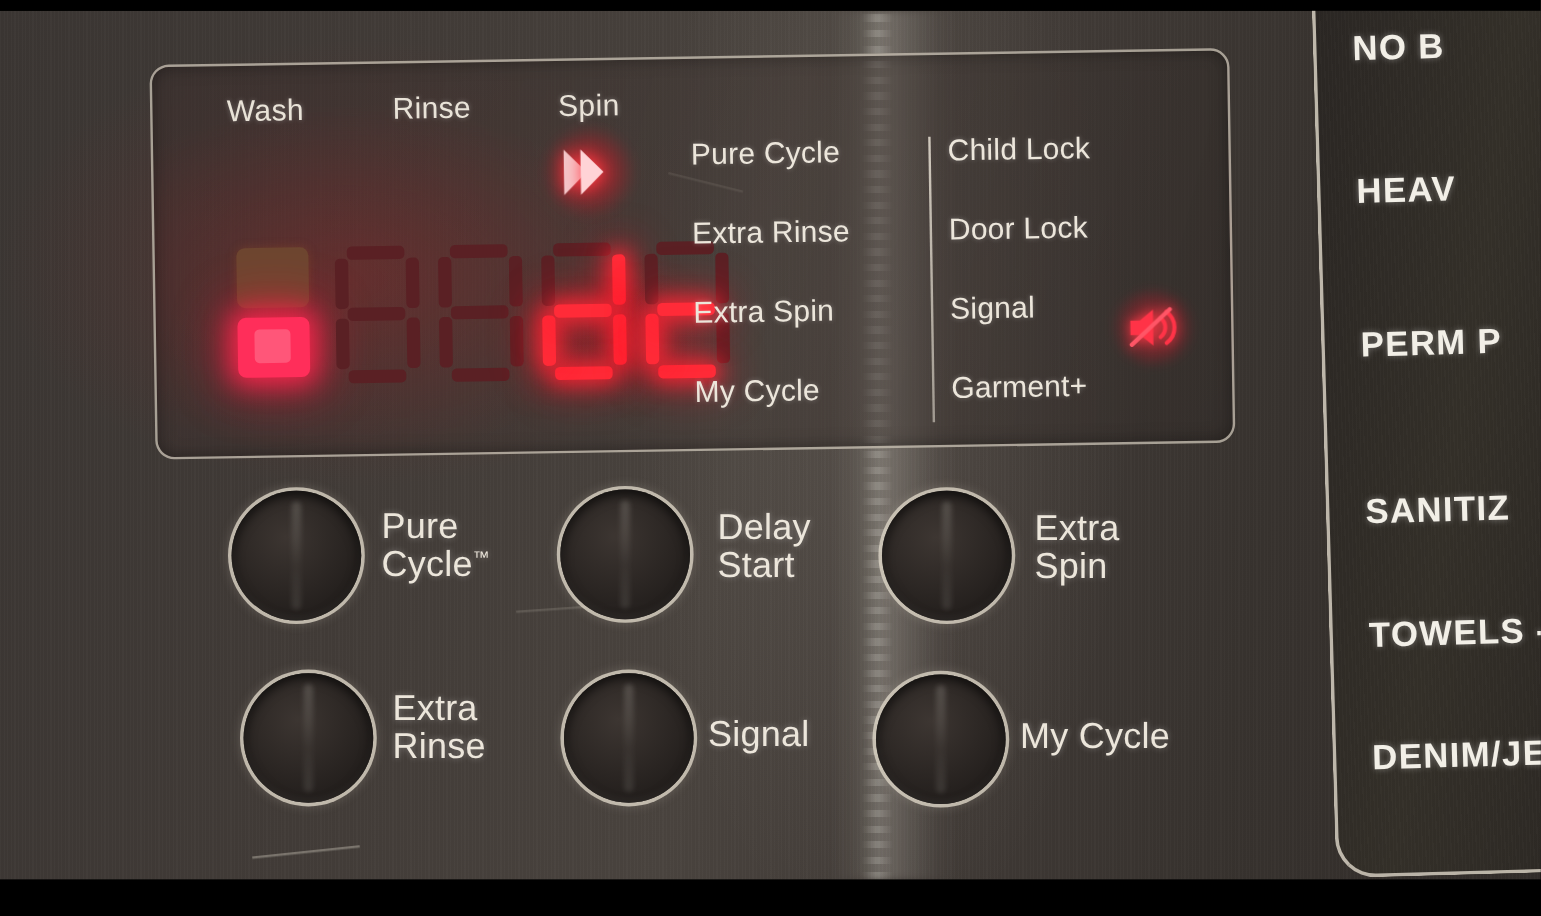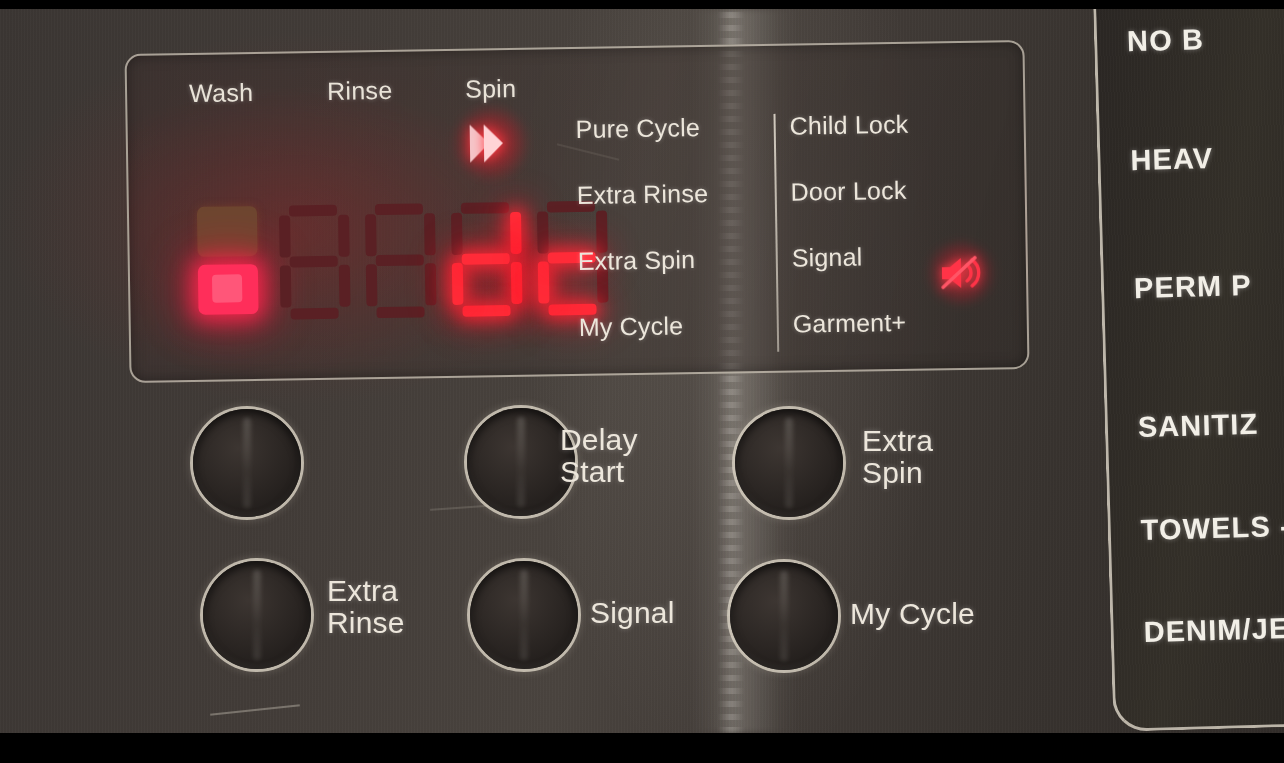--- a/index.html
+++ b/index.html
@@ -162,21 +162,21 @@
     position:absolute; color:#ece6db; font-size:30px; line-height:1.06;
     letter-spacing:.2px; white-space:pre-line;
     text-shadow:0 0 5px rgba(255,255,255,.30);
   }
   .btn-label .tm { font-size:14px; vertical-align:super; }
 
   
   #btn-pure   { left:193px; top:400px; }
   #lbl-pure   { left:318px; top:414px; }
   #btn-delay  { left:467px; top:399px; }
-  #lbl-delay  { left:560px; top:415px; }
+  #lbl-delay  { left:598px; top:415px; }
   #btn-xspin  { left:735px; top:400px; }
   #lbl-xspin  { left:862px; top:416px; }
   
   #btn-xrinse { left:203px; top:552px; }
   #lbl-xrinse { left:327px; top:566px; }
   #btn-signal { left:470px; top:552px; }
   #lbl-signal { left:590px; top:588px; }
   #btn-mycyc  { left:730px; top:553px; }
   #lbl-mycyc  { left:850px; top:589px; }
 
@@ -310,20 +310,22 @@
               <line x1="5" y1="34" x2="37" y2="5" stroke="#ff5566" stroke-width="3.6" stroke-linecap="round"></line>
             </svg>
           </span>
         </div>
         <div class="status-item">Garment+</div>
       </div>
 
     </div>
 
     <div class="btn-ring" id="btn-pure"></div>
+    <div class="btn-label" id="lbl-pure"><span>Pure
+Cycle</span><span class="tm">™</span></div>
 
     <div class="btn-ring" id="btn-delay"></div>
     <div class="btn-label" id="lbl-delay">Delay
 Start</div>
 
     <div class="btn-ring" id="btn-xspin"></div>
     <div class="btn-label" id="lbl-xspin">Extra
 Spin</div>
 
     <div class="btn-ring" id="btn-xrinse"></div>

